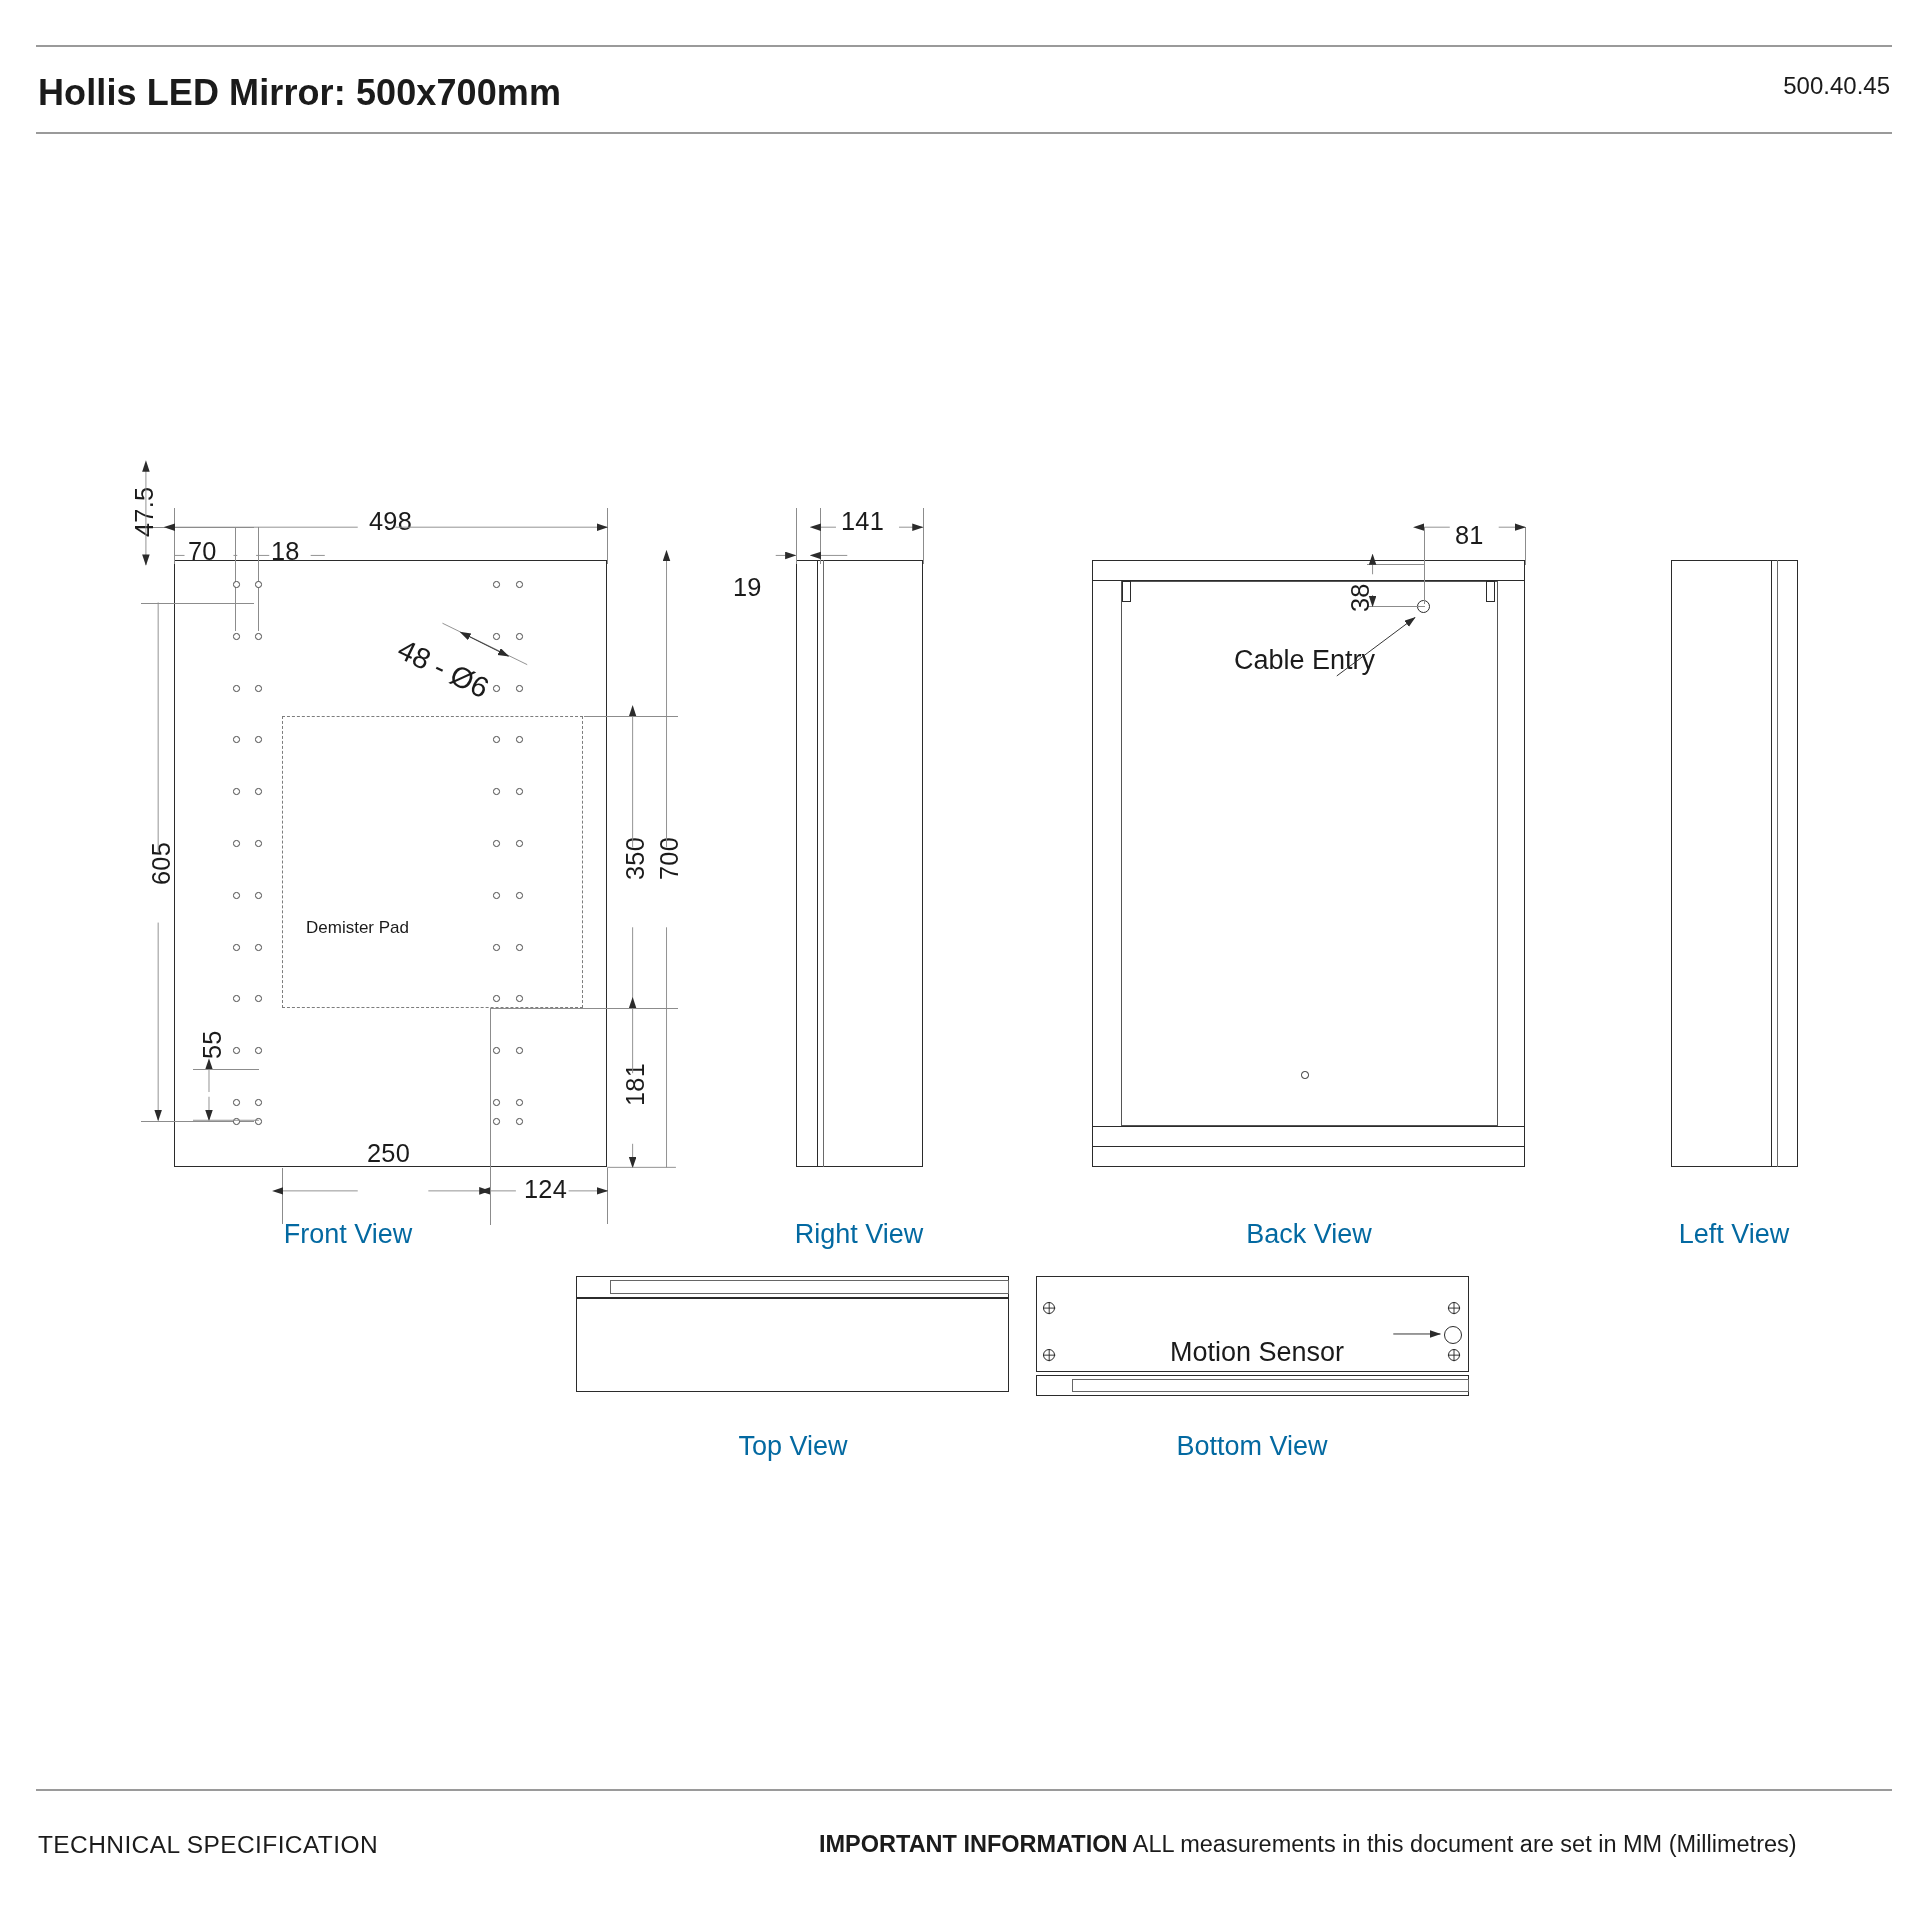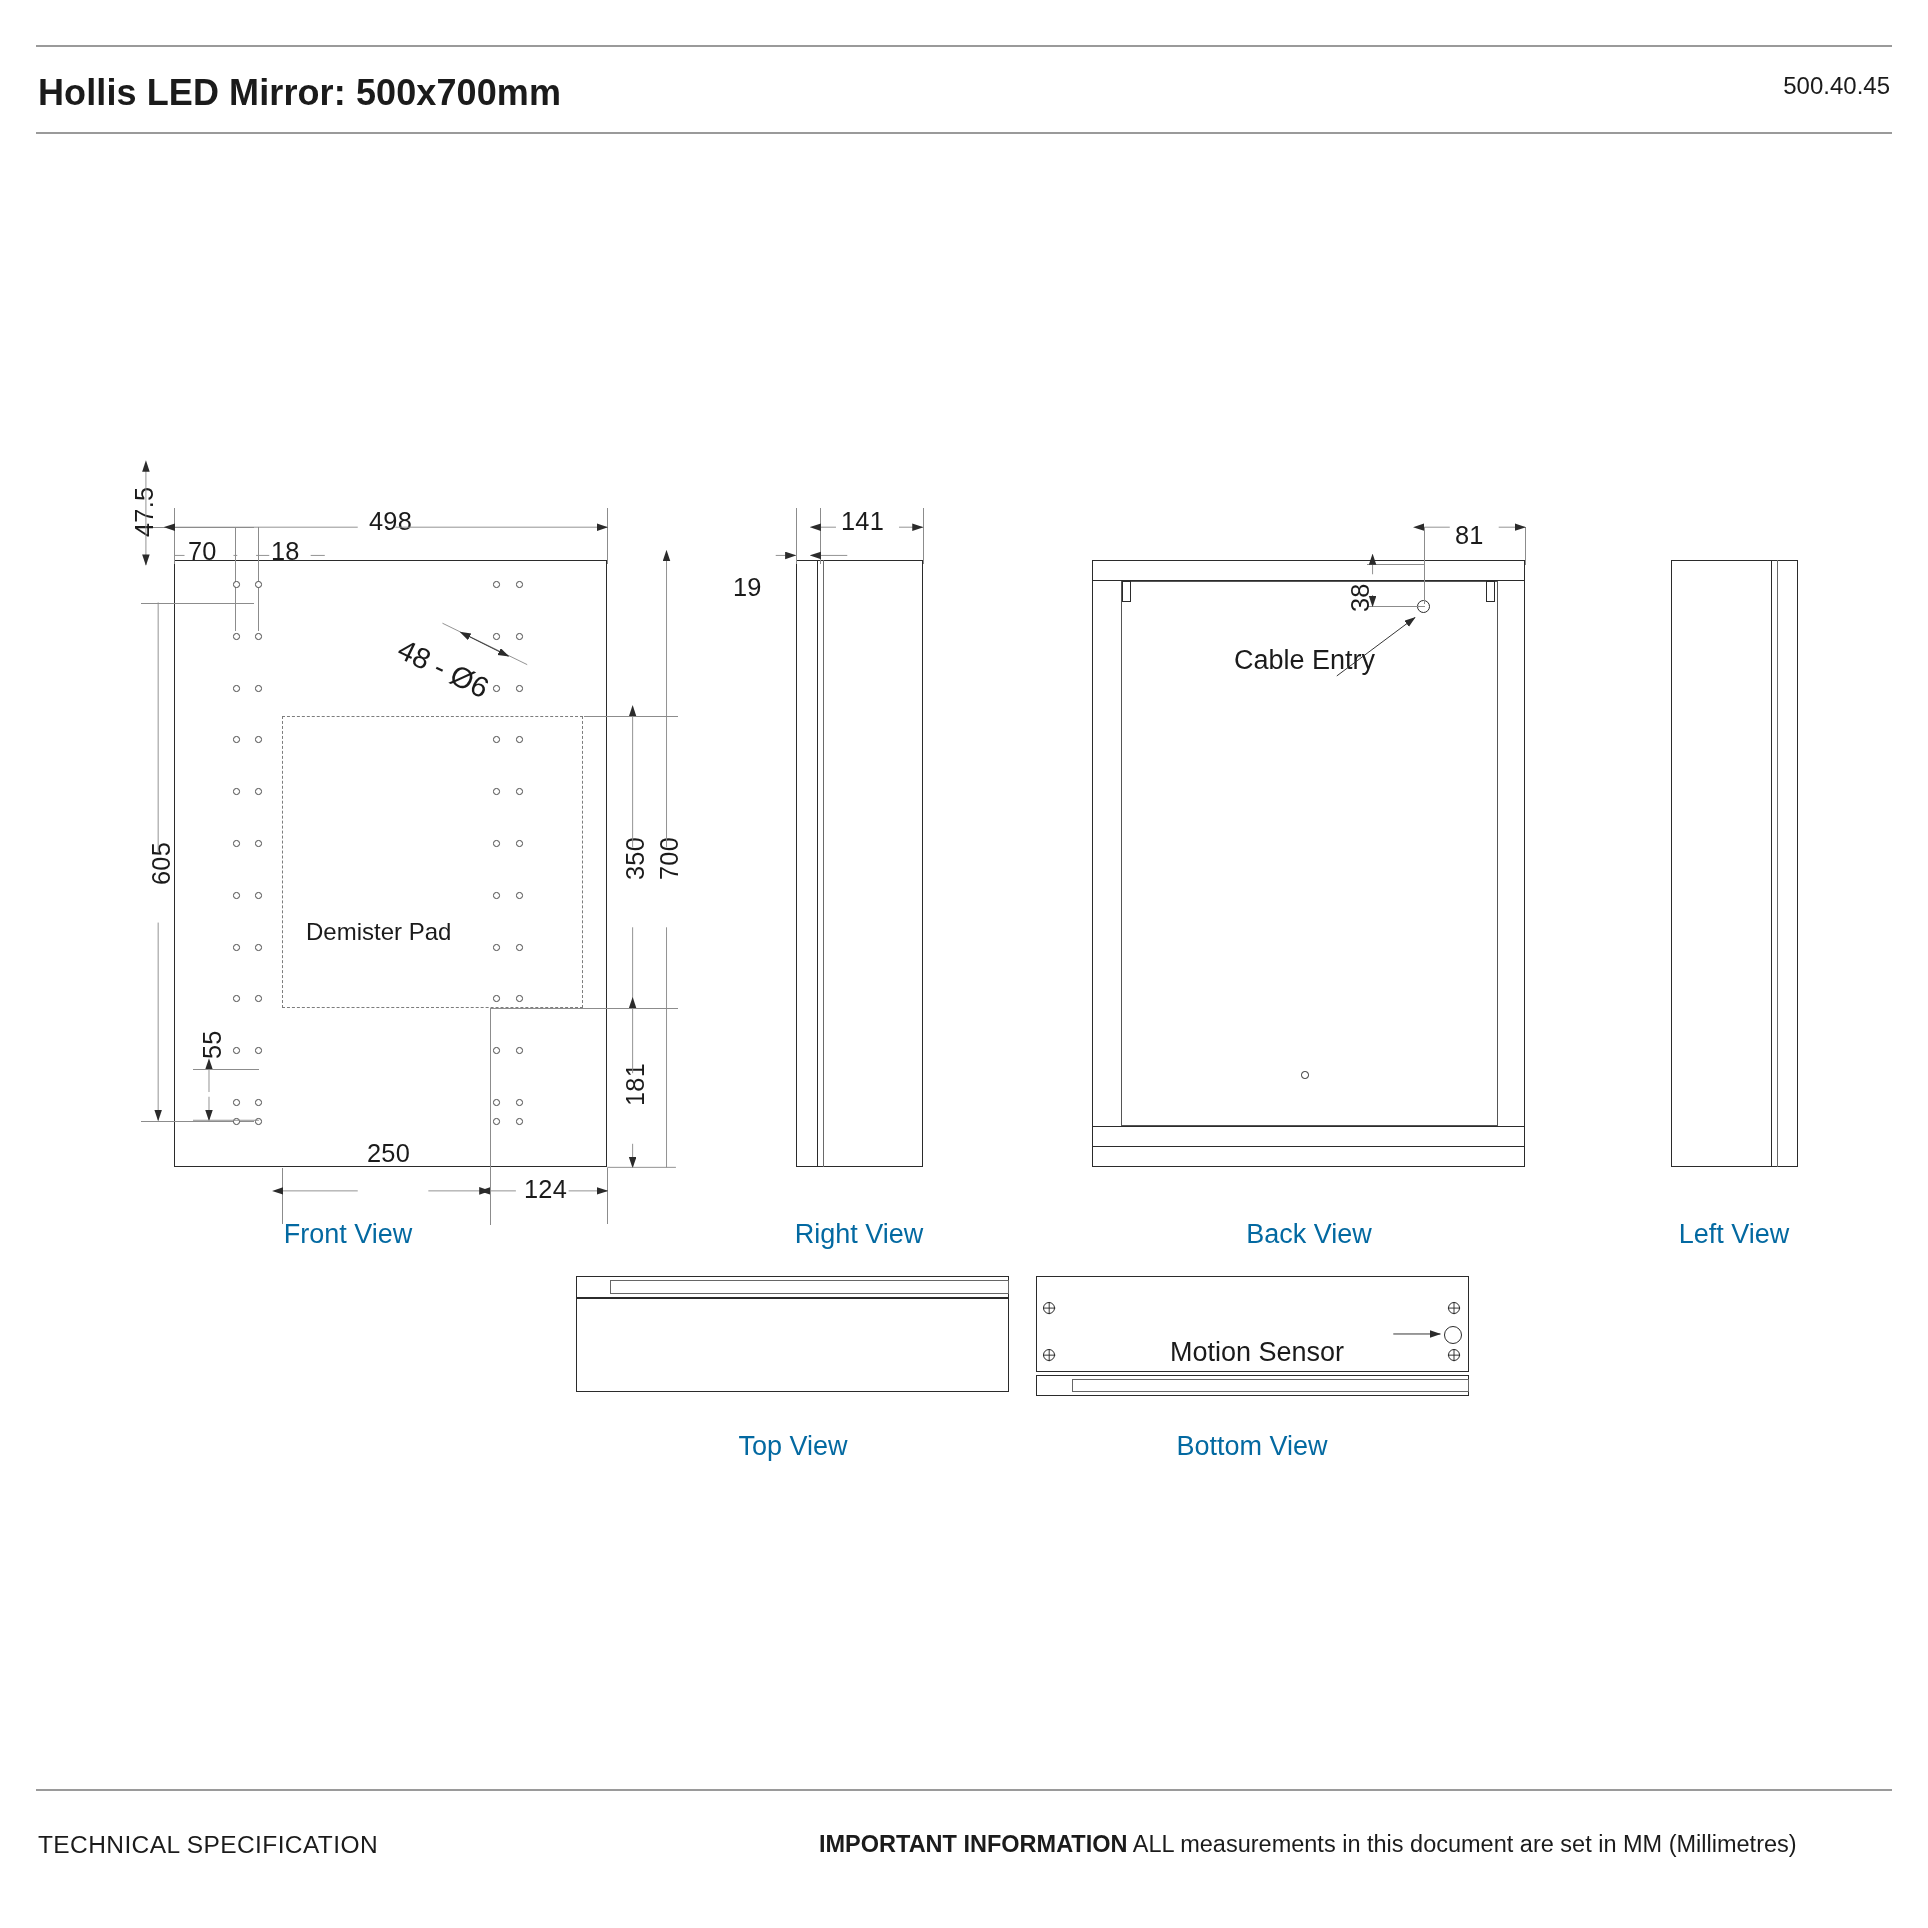--- a/index.html
+++ b/index.html
@@ -76,21 +76,21 @@
   <div class="hdr-rule" id="hdr-rule-top"></div>
   <div class="hdr-title">Hollis LED Mirror: 500x700mm</div>
   <div class="hdr-code">500.40.45</div>
   <div class="hdr-rule" id="hdr-rule-bot"></div>
 
   <div>
 
     <div class="outline" style="left:174px;top:560px;width:433px;height:607px;"></div>
 
     <div class="dash-box" style="left:282px;top:716px;width:301px;height:292px;"></div>
-    <div class="anntxt" style="left:306px;top:918px;font-size:24px;">Demister Pad</div>
+    <div class="anntxt" style="left:306px;top:918px;font-size:17px;">Demister Pad</div>
 
     <div class="thin-v" style="left:235px;top:527px;height:104px;"></div>
     <div class="thin-v" style="left:258px;top:527px;height:104px;"></div>
     <div class="thin-v" style="left:174px;top:508px;height:56px;"></div>
     <div class="thin-v" style="left:607px;top:508px;height:56px;"></div>
     <div class="thin-h" style="left:141px;top:527px;width:113px;"></div>
 
     <div class="thin-h" style="left:141px;top:603px;width:113px;"></div>
     <div class="thin-h" style="left:141px;top:1121px;width:113px;"></div>
     <div class="thin-h" style="left:193px;top:1069px;width:66px;"></div>

